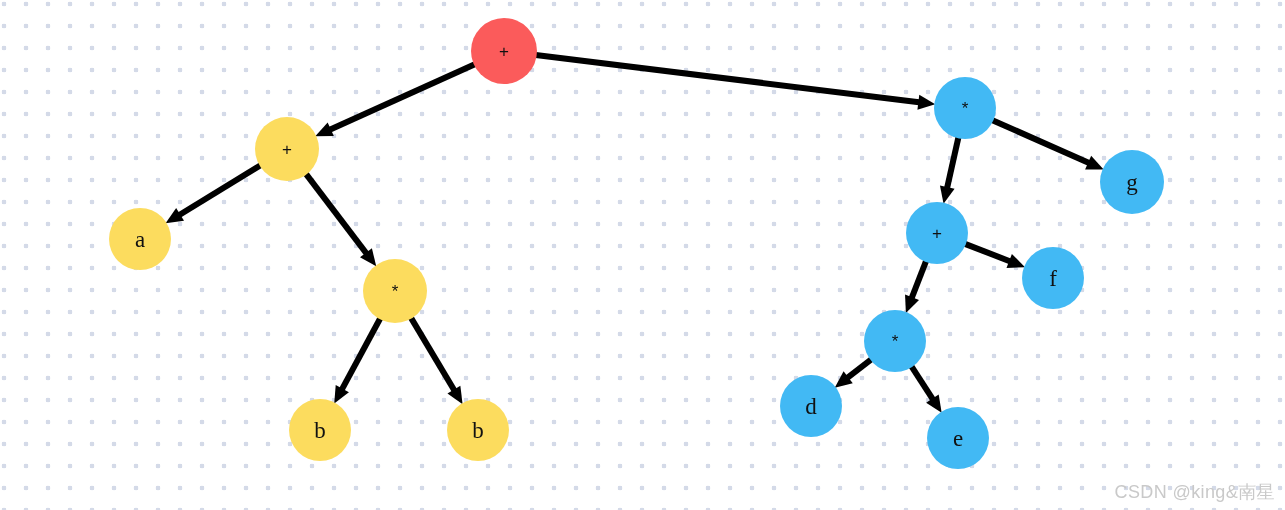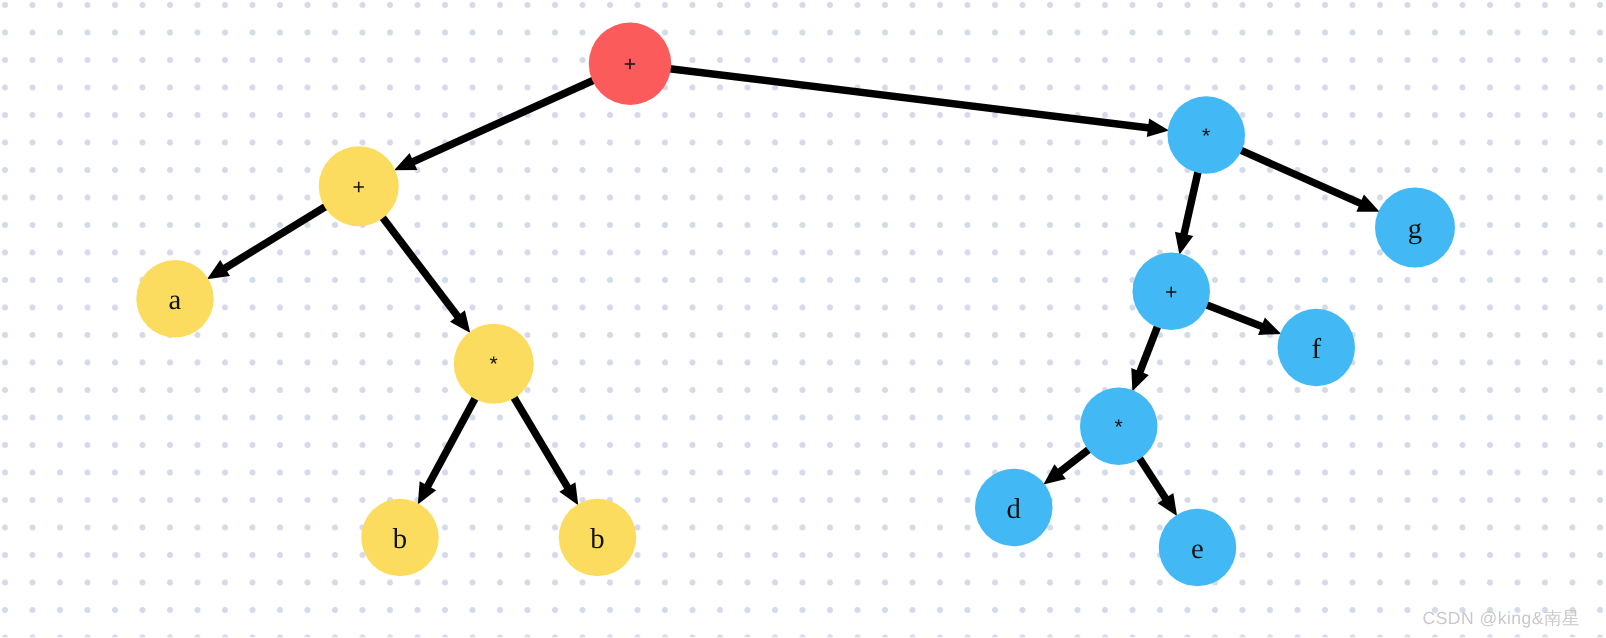--- a/index.html
+++ b/index.html
@@ -47,24 +47,24 @@
     font-size: 17px;
     font-weight: 400;
   }
   .var-label {
     font-family: "Liberation Serif", serif;
     font-size: 23px;
     font-weight: 400;
   }
   #watermark {
     position: absolute;
-    right: 21px;
+    right: 10px;
     bottom: 6px;
     font-family: "Liberation Sans", sans-serif;
-    font-size: 14px;
+    font-size: 18px;
     color: #c9c9c9;
     letter-spacing: 0.4px;
     white-space: nowrap;
   }
 </style>
 </head>
 <body>
 
 <div id="canvas">
 

